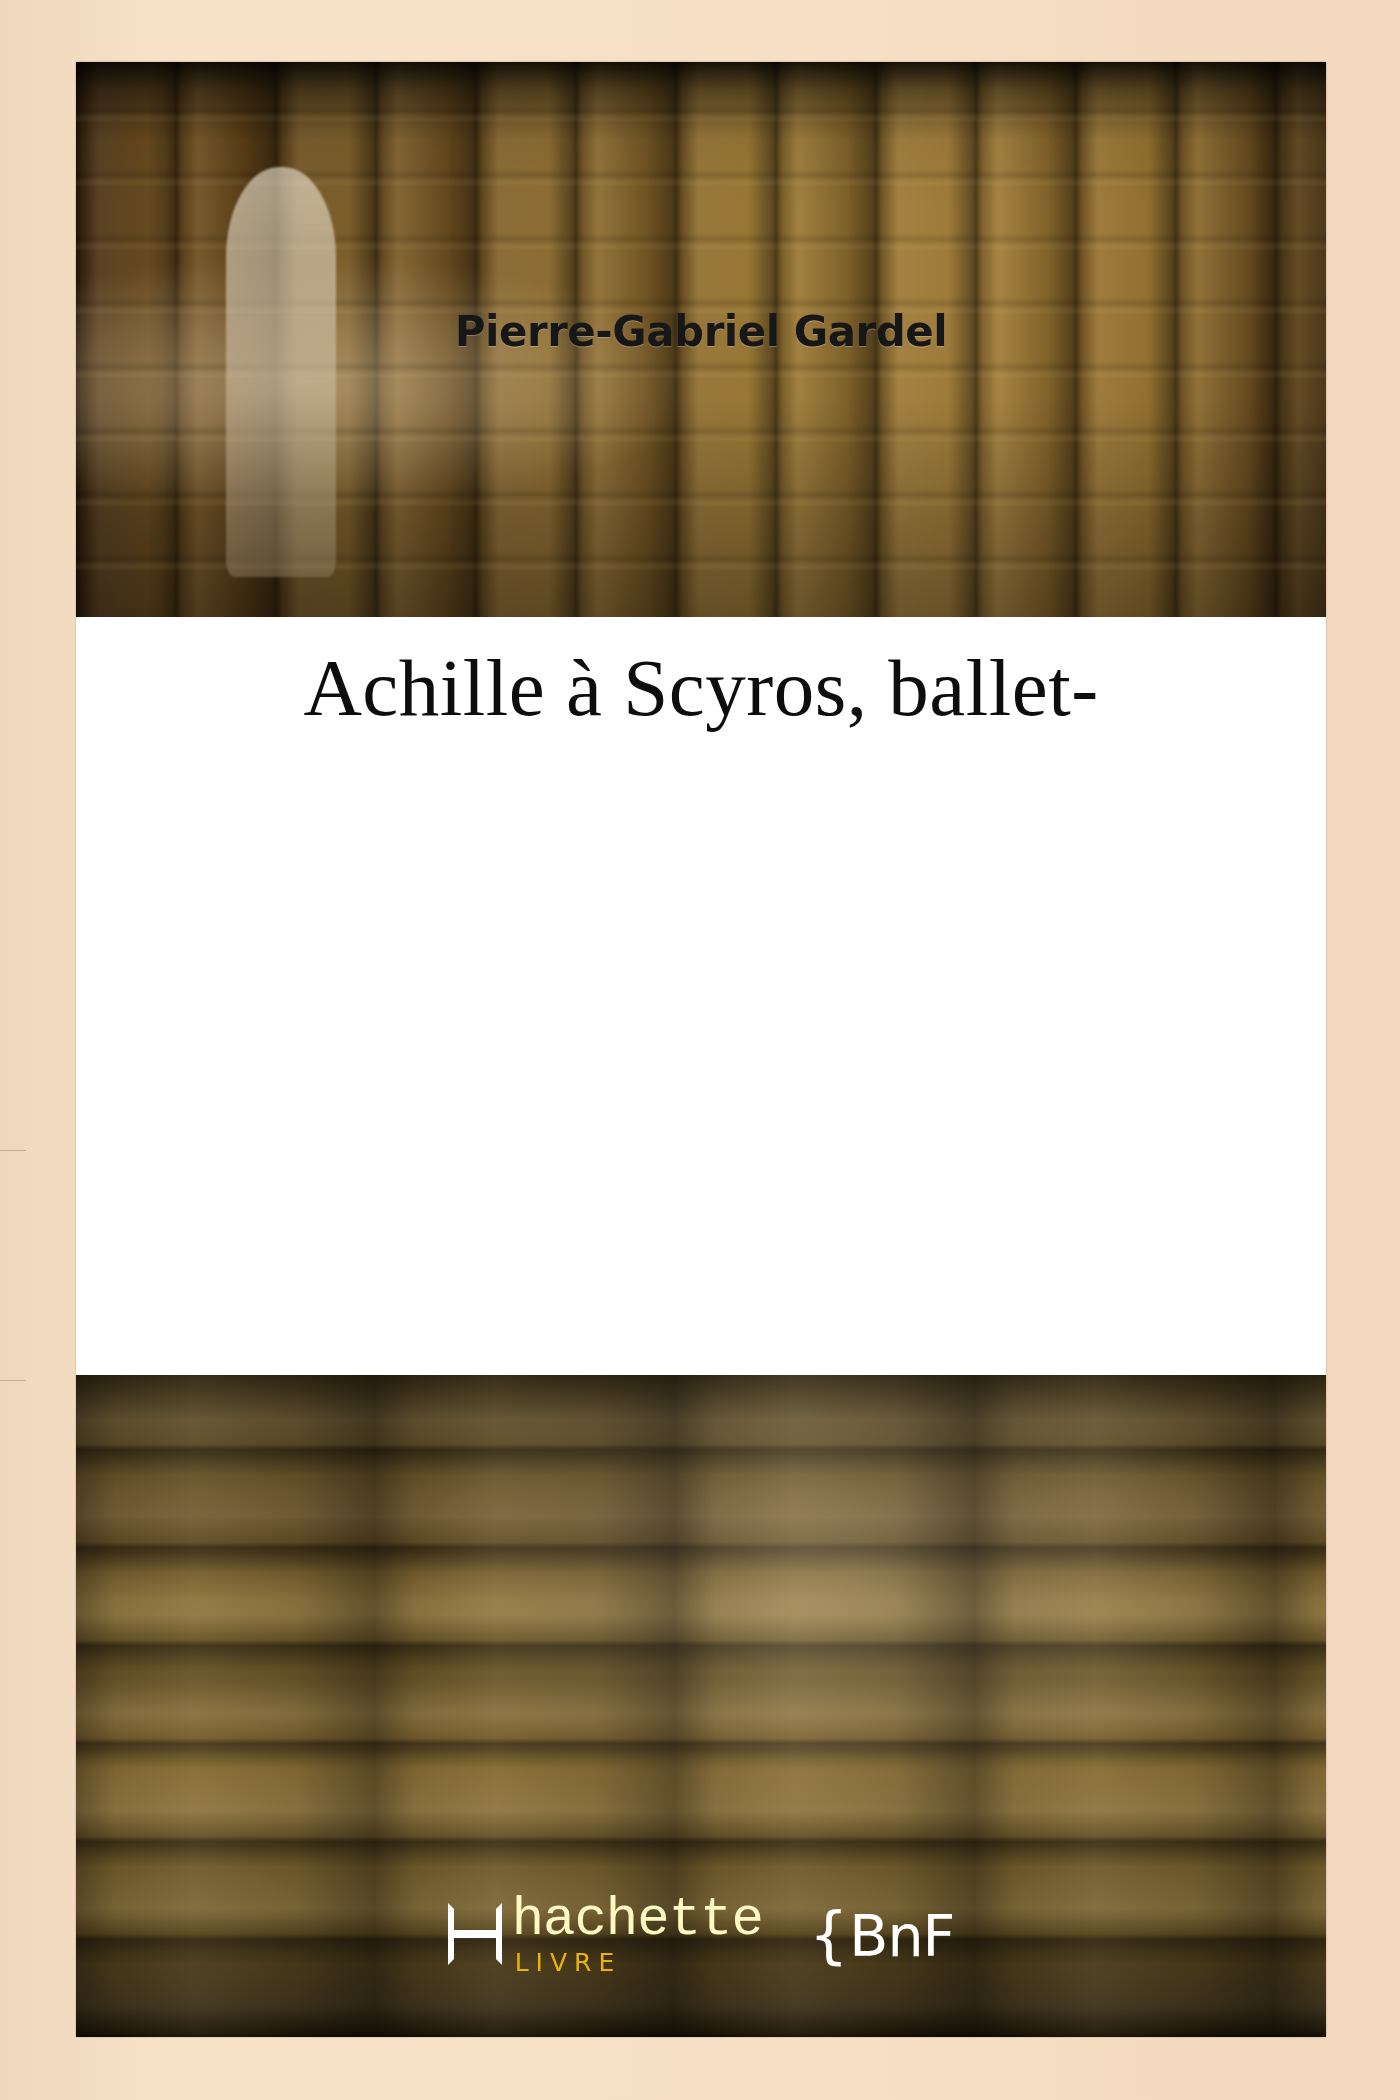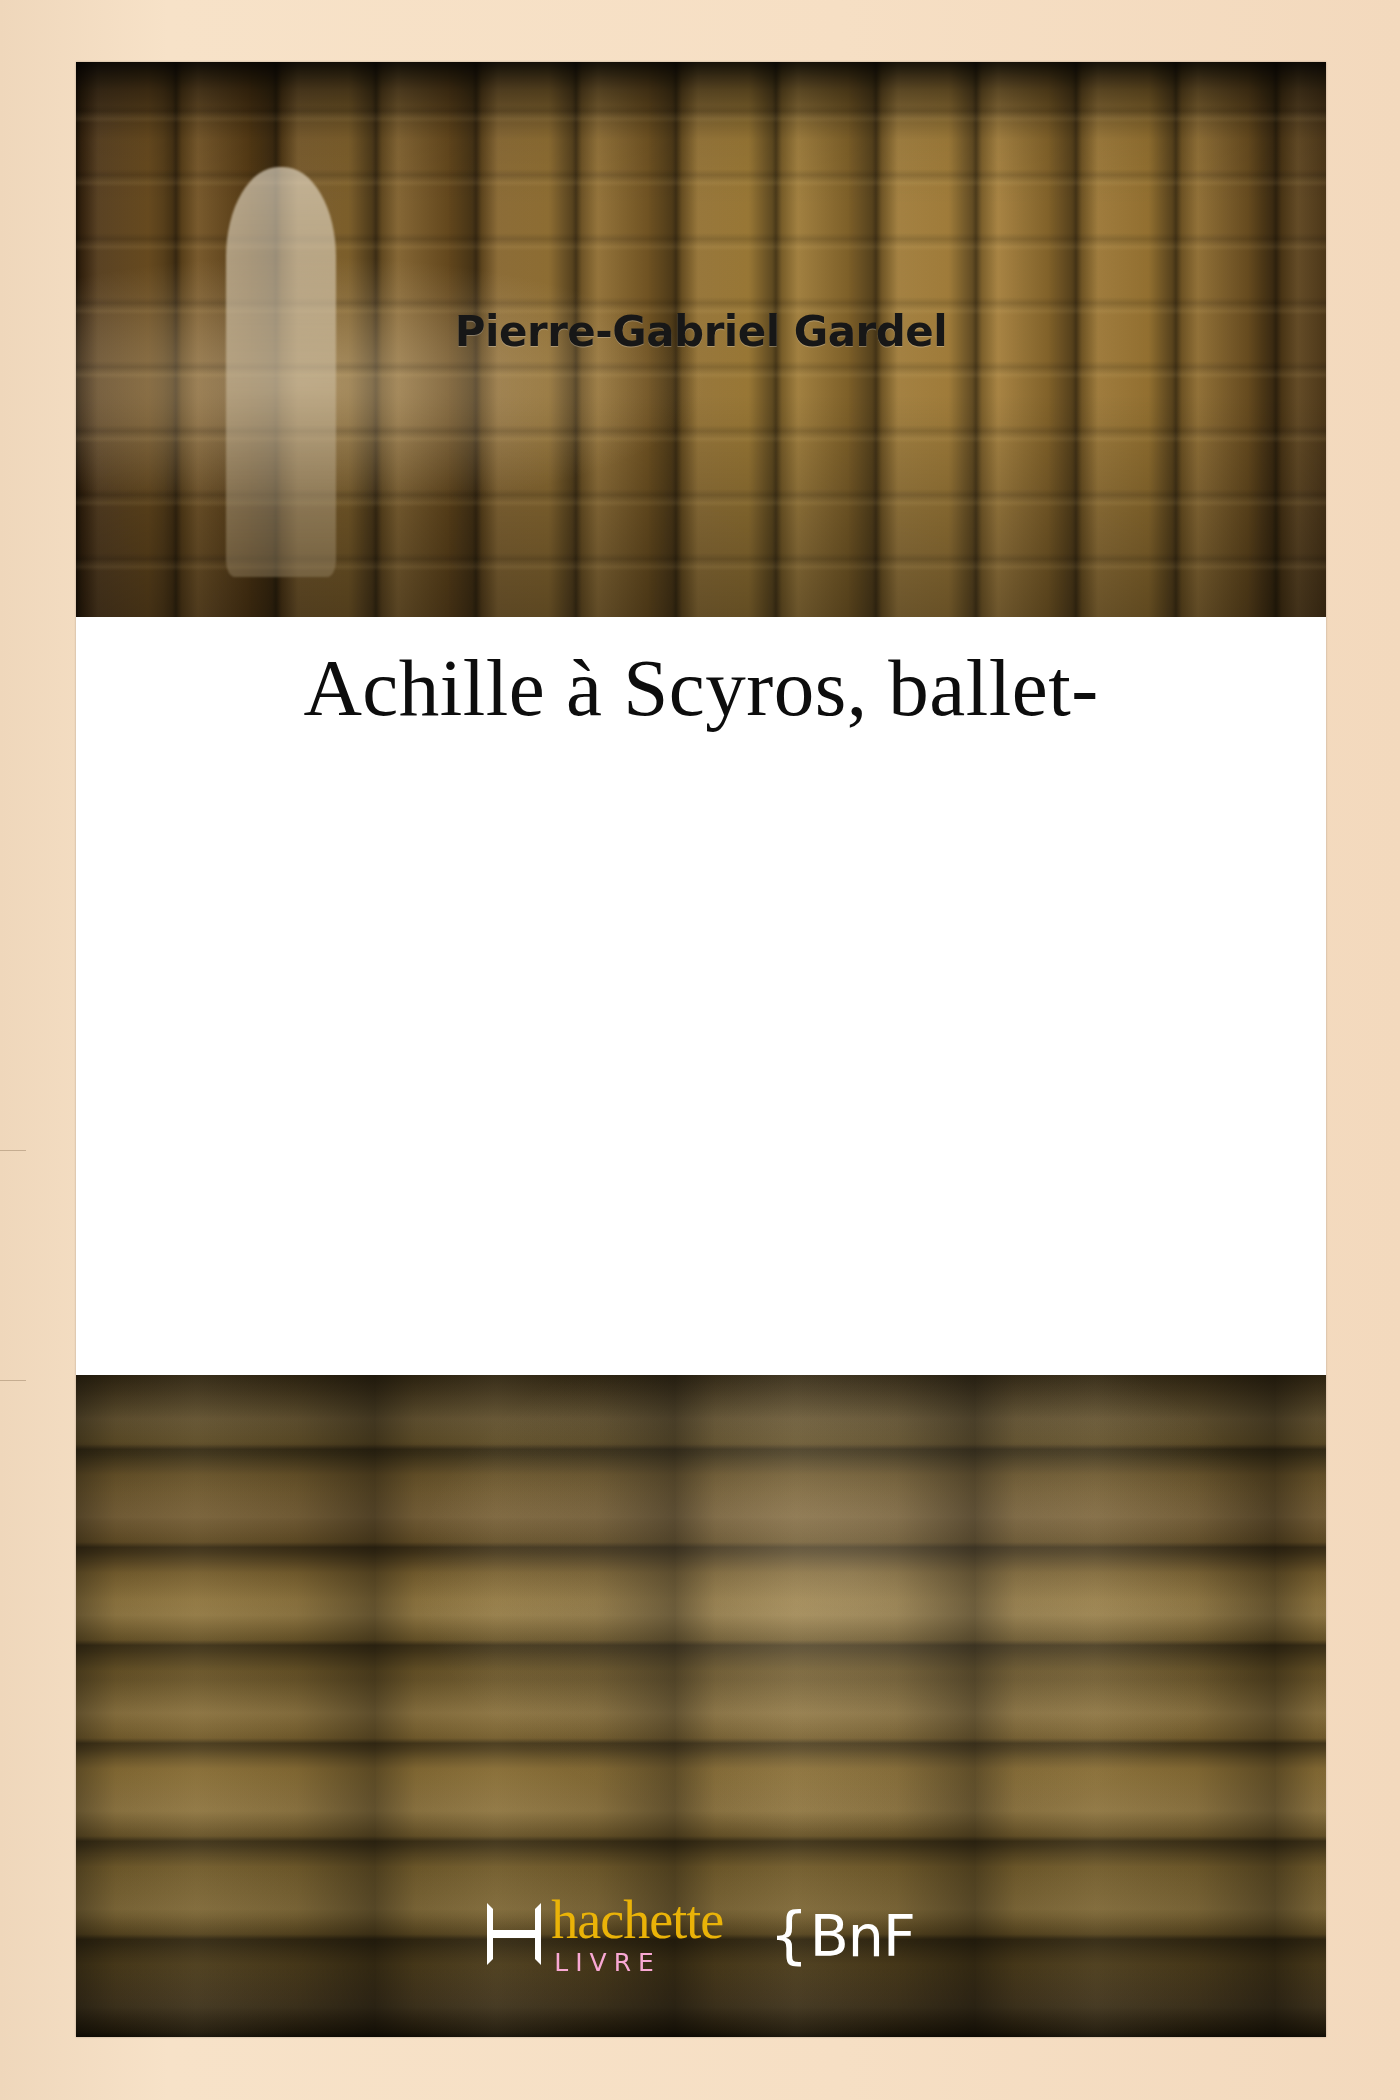--- a/index.html
+++ b/index.html
@@ -238,29 +238,29 @@
     width: 100%;
     height: 8px;
     background: #ffffff;
   }
   .hachette-words {
     display: flex;
     flex-direction: column;
     line-height: 1;
   }
   .hachette-name {
-    font-family: Liberation Serif, serif;
+    font-family: Liberation Mono, monospace;
     font-size: 54px;
-    color: #eab308;
+    color: #fef9c3;
     letter-spacing: -1px;
   }
   .hachette-sub {
     font-family: "DejaVu Sans", sans-serif;
     font-size: 25px;
-    color: #f9a8d4;
+    color: #eab308;
     letter-spacing: 7px;
     margin-top: 3px;
     margin-left: 3px;
   }
   .bnf {
     font-family: "DejaVu Sans", sans-serif;
     font-size: 57px;
     color: #ffffff;
     letter-spacing: -1px;
     display: flex;

